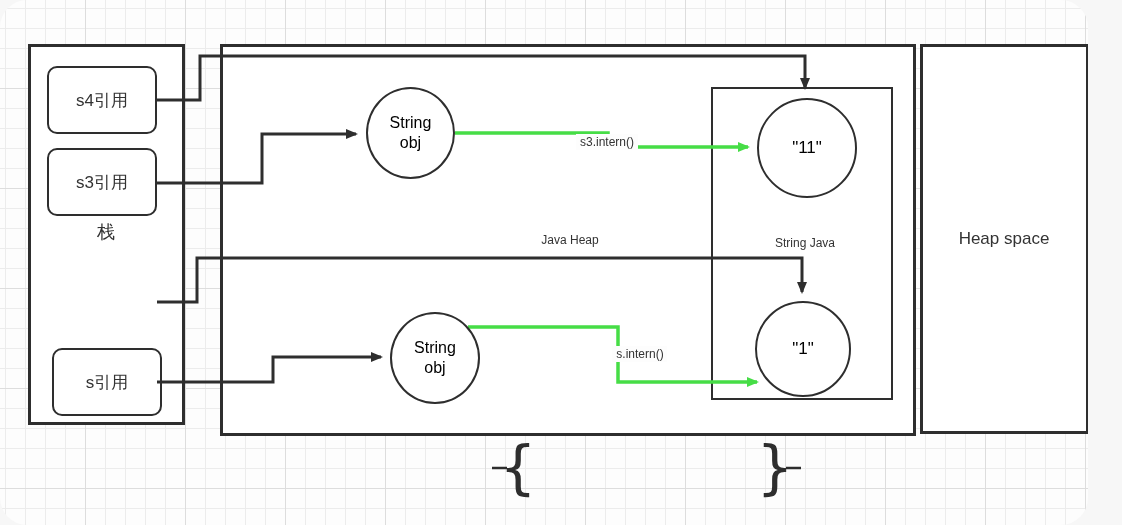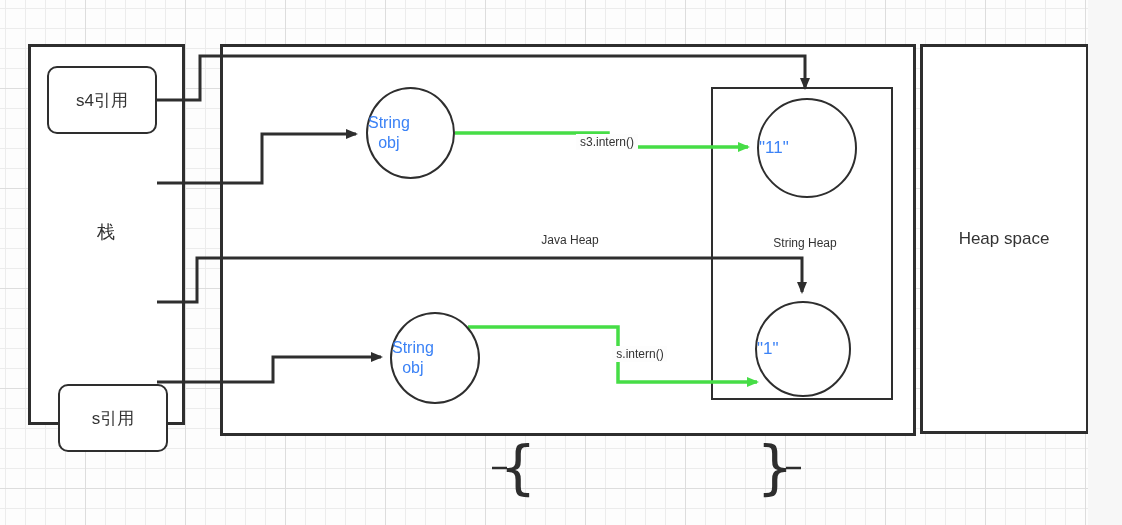--- a/index.html
+++ b/index.html
@@ -12,20 +12,21 @@
     width:1088px;height:525px;
     overflow:hidden;
     background-color:#fdfdfd;
     background-image:
       linear-gradient(#dddddd 1px, transparent 1px),
       linear-gradient(90deg, #dddddd 1px, transparent 1px),
       linear-gradient(#ececec 1px, transparent 1px),
       linear-gradient(90deg, #ececec 1px, transparent 1px);
     background-size:100px 100px,100px 100px,20px 20px,20px 20px;
     background-position:-15px -12px,-15px -12px,-15px -12px,-15px -12px;
+    border-radius:27px;
   }
   .box{
     position:absolute;
     background:#ffffff;
     border:3px solid #2e2e2e;
     box-sizing:border-box;
   }
   .refbox{
     position:absolute;
     background:#ffffff;
@@ -34,23 +35,23 @@
     box-sizing:border-box;
     display:flex;align-items:center;justify-content:center;
     font-size:17px;color:#333;
   }
   .circle{
     position:absolute;
     background:#ffffff;
     border:2.5px solid #2e2e2e;
     border-radius:50%;
     box-sizing:border-box;
-    display:flex;align-items:center;
+    display:flex;align-items:center;justify-content:center;
     text-align:center;
-    font-size:16px;color:#3b82f6;
+    font-size:16px;color:#000000;
     line-height:1.25;
     white-space:pre-line;
   }
   .lbl{
     position:absolute;
     transform:translate(-50%,-50%);
     font-size:12px;color:#333;
     white-space:nowrap;
   }
   .lbl.on-line{
@@ -77,21 +78,24 @@
 <div class="canvas">
 
   <div class="box" style="left:220px;top:44px;width:696px;height:392px;"></div>
   <div class="box" style="left:920px;top:44px;width:169px;height:390px;"></div>
   <div class="box" style="left:28px;top:44px;width:157px;height:381px;"></div>
   <div class="box" style="left:711px;top:87px;width:182px;height:313px;border-width:2.5px;"></div>
 
   <div class="refbox" style="left:47px;top:66px;width:110px;height:68px;">
     <span>s4引用</span>
   </div>
-  <div class="refbox" style="left:58px;top:348px;width:110px;height:68px;margin-top:36px;">
+  <div class="refbox" style="left:47px;top:148px;width:110px;height:68px;">
+    <span>s3引用</span>
+  </div>
+  <div class="refbox" style="left:52px;top:348px;width:110px;height:68px;">
     <span>s引用</span>
   </div>
 
   <svg class="wires" width="1122" height="525" viewBox="0 0 1122 525">
     <defs>
       <marker id="ah-black" markerWidth="12" markerHeight="10" refX="10" refY="5" orient="auto" markerUnits="userSpaceOnUse">
         <path d="M0,0 L12,5 L0,10 Z" fill="#2e2e2e"></path>
       </marker>
       <marker id="ah-green" markerWidth="12" markerHeight="10" refX="10" refY="5" orient="auto" markerUnits="userSpaceOnUse">
         <path d="M0,0 L12,5 L0,10 Z" fill="#46dd46"></path>
@@ -121,21 +125,21 @@
 
   <div class="circle" style="left:757px;top:98px;width:100px;height:100px;font-size:17px;">
     <span>"11"</span>
   </div>
   <div class="circle" style="left:755px;top:301px;width:96px;height:96px;font-size:17px;">
     <span>"1"</span>
   </div>
 
   <div class="lbl" style="left:106px;top:232px;font-size:18px;">栈</div>
   <div class="lbl" style="left:570px;top:240px;">Java Heap</div>
-  <div class="lbl" style="left:805px;top:243px;">String Heap</div>
+  <div class="lbl" style="left:805px;top:243px;">String Java</div>
   <div class="lbl" style="left:1004px;top:239px;font-size:17px;">Heap space</div>
 
   <div class="lbl on-line" style="left:607px;top:142px;">s3.intern()</div>
   <div class="lbl on-line" style="left:640px;top:354px;">s.intern()</div>
 
   <div class="brace" style="left:518px;top:469px;">{</div>
   <div class="brace" style="left:775px;top:469px;">}</div>
 
 </div>
 

